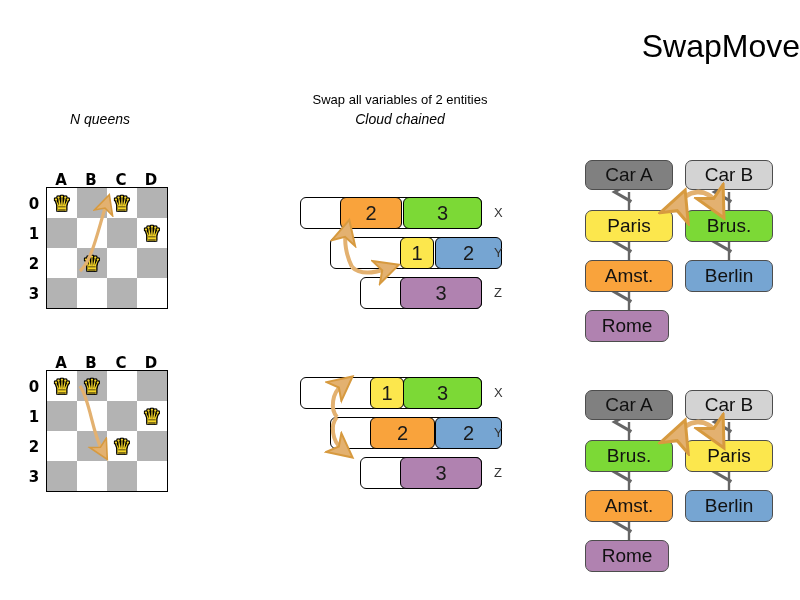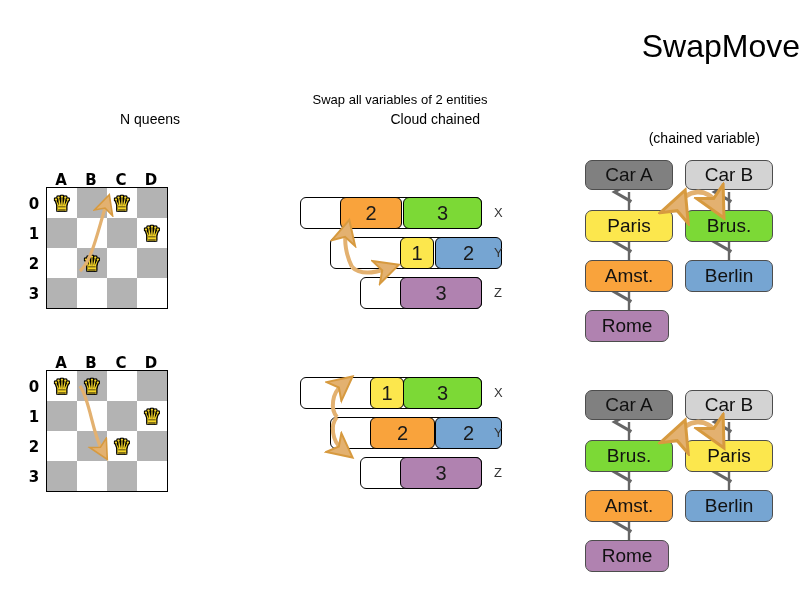--- a/index.html
+++ b/index.html
@@ -14,21 +14,21 @@
   
   #title{
     left:0;top:24px;width:800px;text-align:right;
     font-size:32px;font-weight:400;letter-spacing:0px;line-height:44px;
   }
   #subtitle{
     left:0;top:70px;width:800px;text-align:center;
     font-size:13px;line-height:16px;margin-top:22px;
   }
   .col-head{
-    font-size:14px;text-align:right;line-height:19px;
+    font-size:14px;text-align:center;line-height:19px;font-style:italic;
   }
 
   
   .board-wrap{width:160px;height:150px;}
   .board{
     position:absolute;left:26px;top:12px;
     width:120px;height:120px;
     border:1.5px solid #000;box-sizing:content-box;
   }
   .cell{
@@ -82,21 +82,20 @@
 </head>
 <body>
 
 <div class="stage">
 
   <div class="abs" id="title">SwapMove</div>
   <div class="abs" id="subtitle">Swap all variables of 2 entities</div>
 
   <div class="abs col-head" style="left:20px;top:110px;width:160px;">N queens</div>
   <div class="abs col-head" style="left:320px;top:110px;width:160px;">Cloud chained</div>
-  <div class="abs col-head" style="left:600px;top:129px;width:160px;">(chained variable)</div>
 
   <div class="abs board-wrap" style="left:20px;top:175px;">
     <div class="file-label" style="left:26px;">A</div>
     <div class="file-label" style="left:56px;">B</div>
     <div class="file-label" style="left:86px;">C</div>
     <div class="file-label" style="left:116px;">D</div>
     <div class="rank-label" style="top:20px;">0</div>
     <div class="rank-label" style="top:50px;">1</div>
     <div class="rank-label" style="top:80px;">2</div>
     <div class="rank-label" style="top:110px;">3</div>

